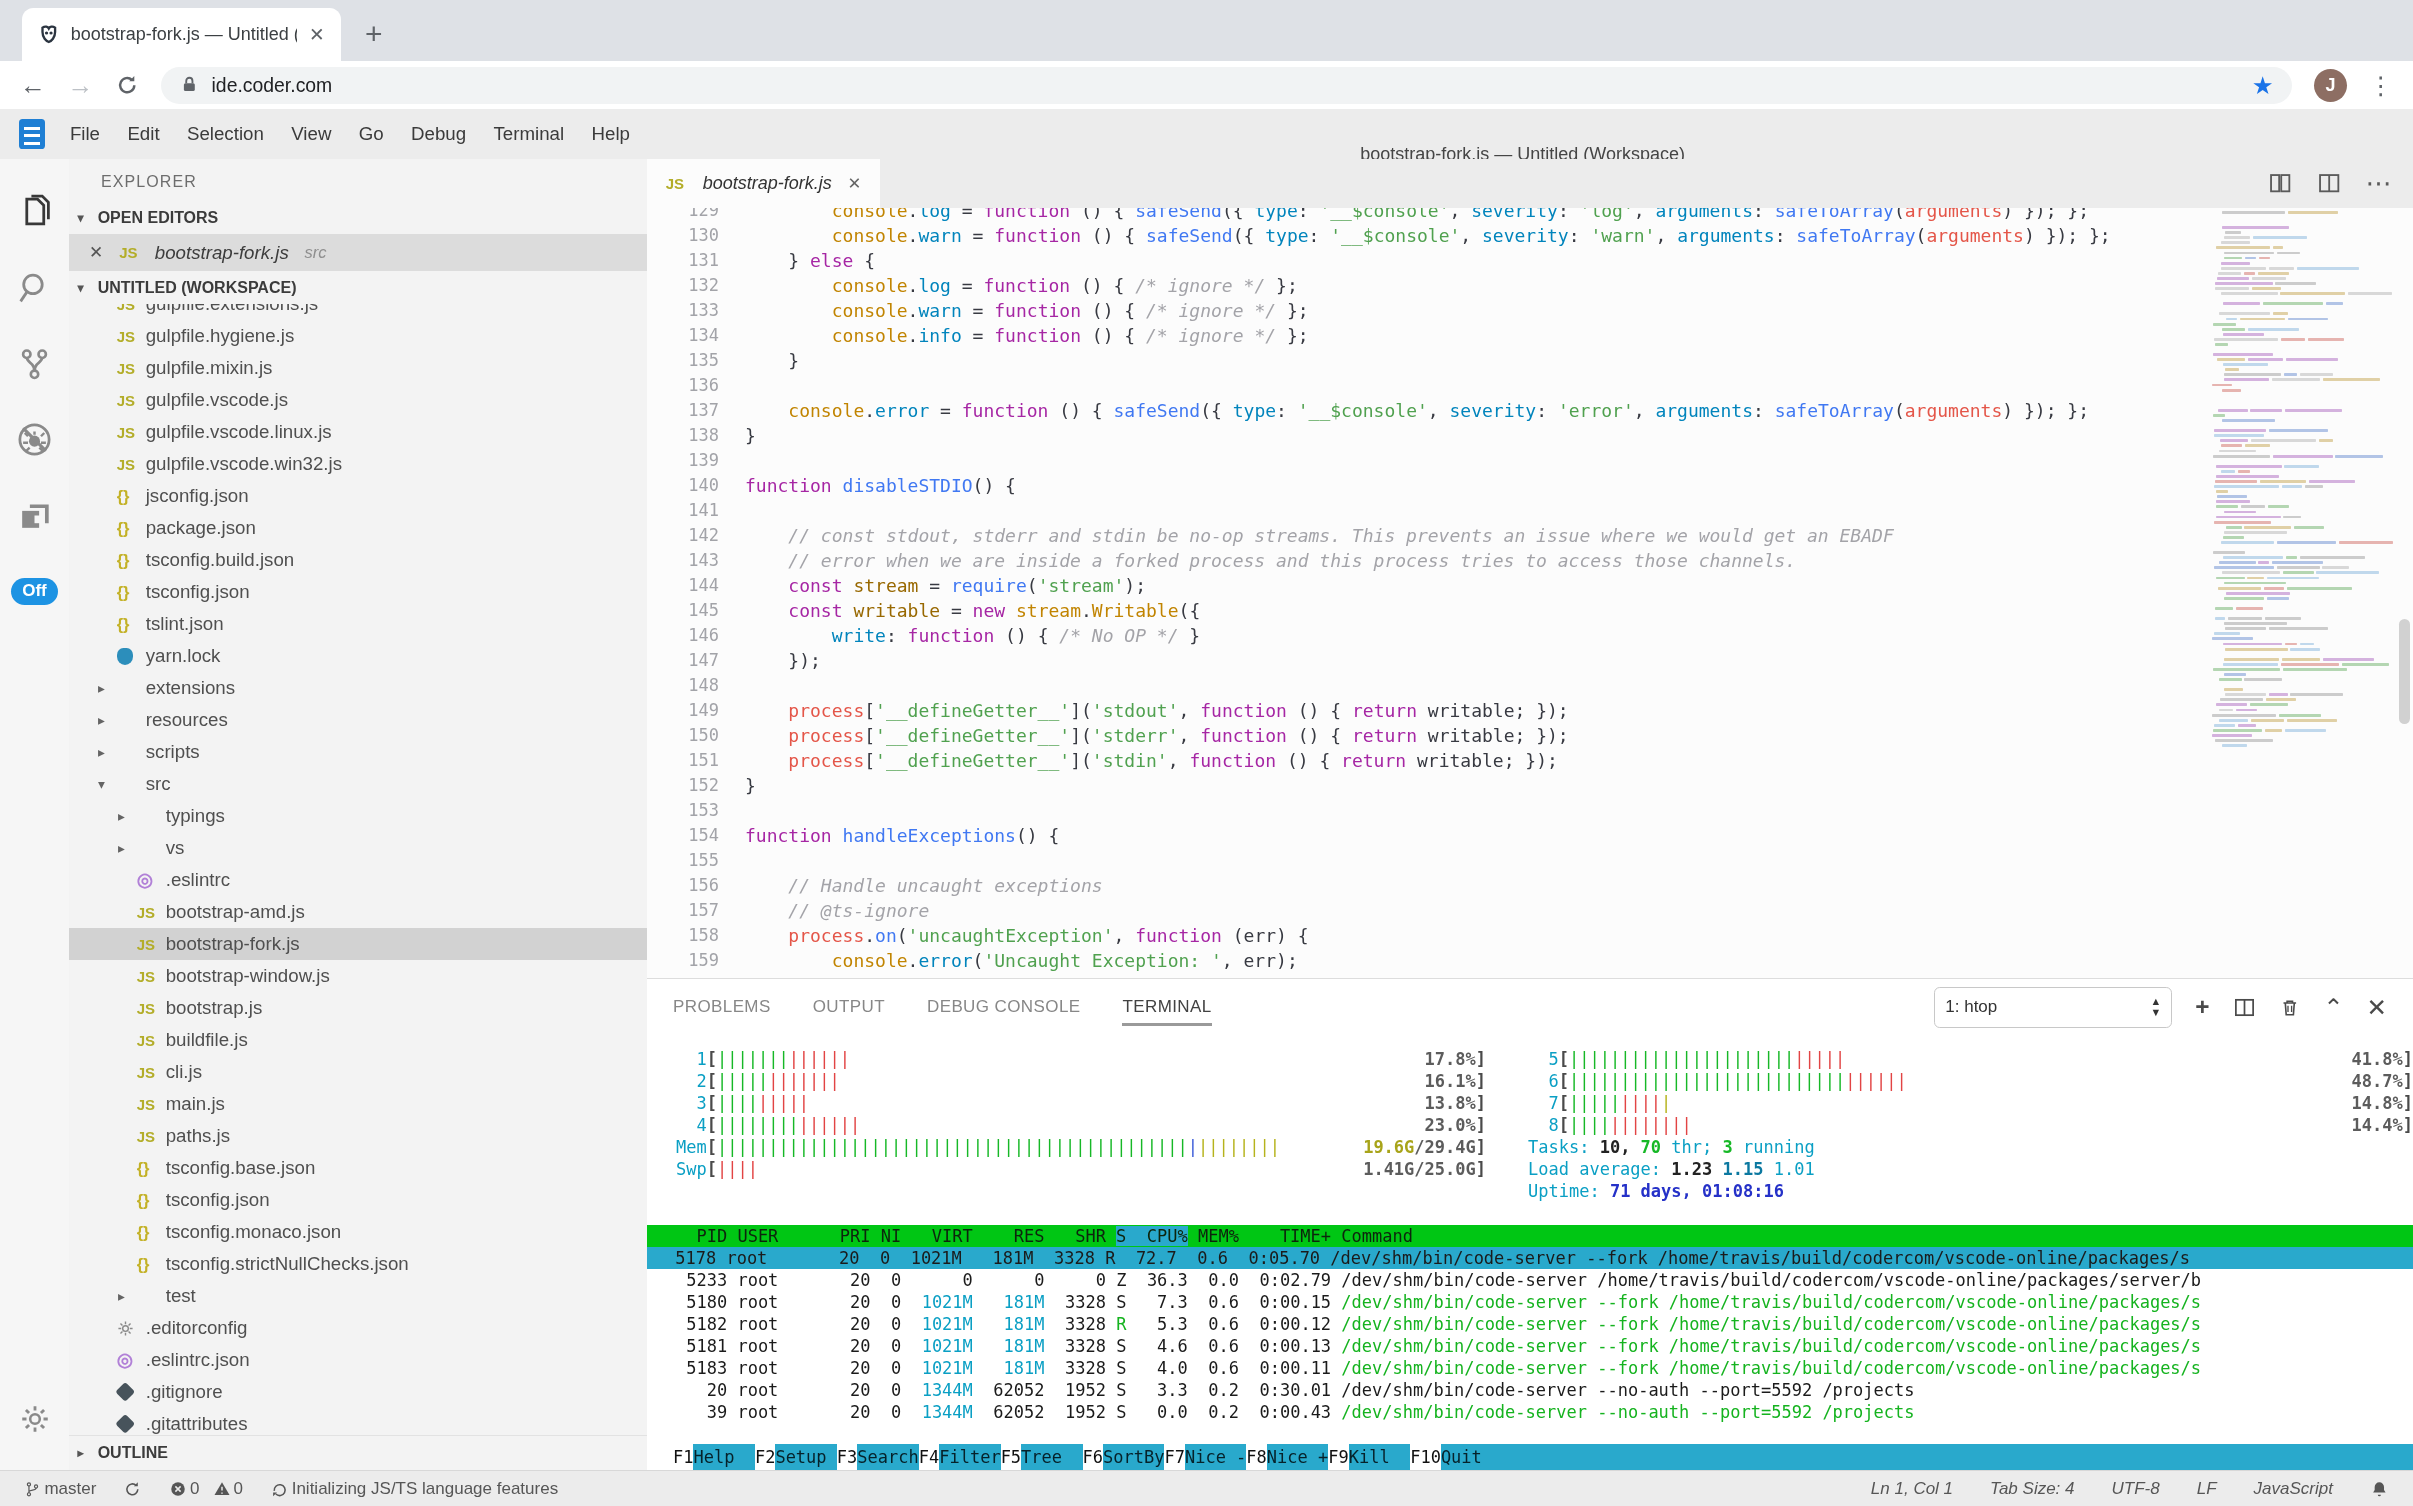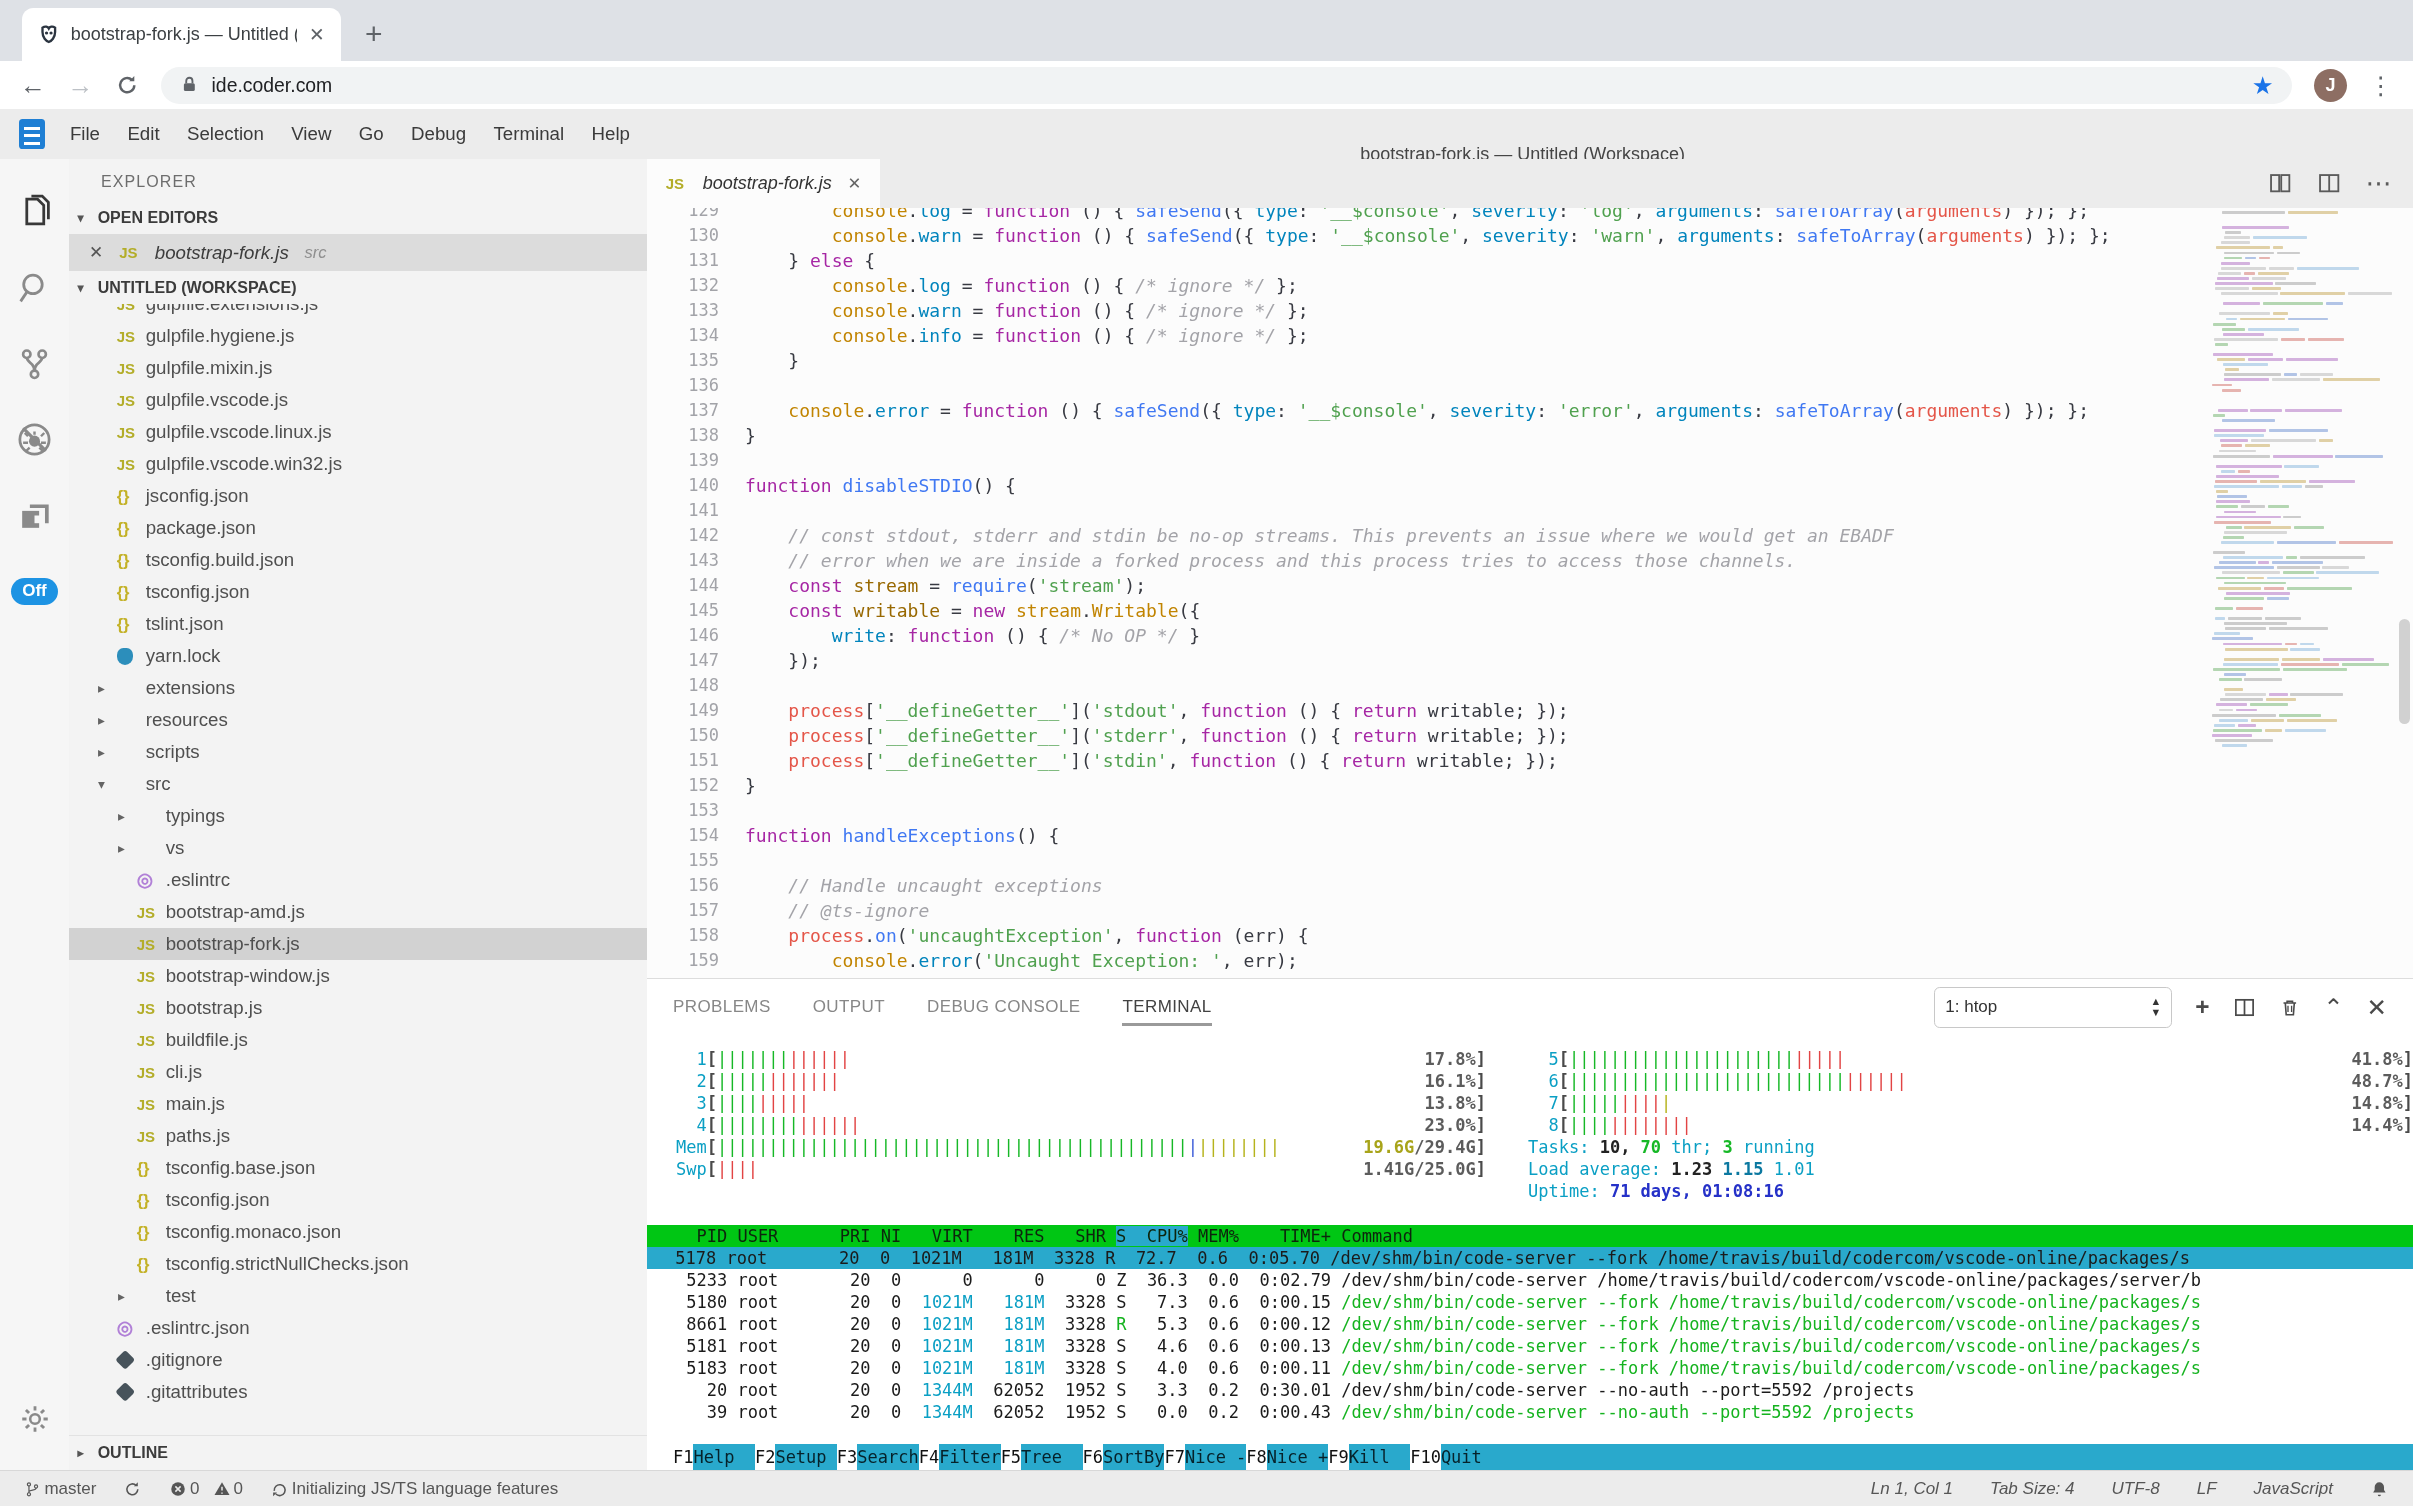--- a/index.html
+++ b/index.html
@@ -434,20 +434,30 @@
             <span class="tname">tsconfig.strictNullChecks.json</span>
           </div>
           <div class="trow" style="padding-left: 49px;">
             <span class="chev">▸</span>
             <span class="ticon"></span>
             <span class="tname">test</span>
           </div>
           <div class="trow" style="padding-left: 29px;">
             <span class="chev"></span>
             <span class="ticon">
+              <svg width="17" height="17" viewBox="0 0 24 24" fill="none" stroke="#8a8a8a" stroke-width="2">
+                <circle cx="12" cy="12" r="4"></circle>
+                <path d="M12 2v4M12 18v4M2 12h4M18 12h4M4.9 4.9l2.8 2.8M16.3 16.3l2.8 2.8M19.1 4.9l-2.8 2.8M7.7 16.3l-2.8 2.8"></path>
+              </svg>
+            </span>
+            <span class="tname">.editorconfig</span>
+          </div>
+          <div class="trow" style="padding-left: 29px;">
+            <span class="chev"></span>
+            <span class="ticon">
               <span class="eslint-ic">◎</span>
             </span>
             <span class="tname">.eslintrc.json</span>
           </div>
           <div class="trow" style="padding-left: 29px;">
             <span class="chev"></span>
             <span class="ticon">
               <span class="git-ic"></span>
             </span>
             <span class="tname">.gitignore</span>
@@ -949,21 +959,21 @@
               <div class="mline"><span class="c">Tasks: </span><span class="k">10, </span><span class="g2">70</span><span class="c"> thr; </span><span class="g2">3</span><span class="c"> running</span></div>
               <div class="mline"><span class="c">Load average: </span><span class="k">1.23 </span><span class="b2">1.15 </span><span class="c">1.01</span></div>
               <div class="mline"><span class="c">Uptime: </span><span class="u">71 days, 01:08:16</span></div>
             </div>
         </div>
         <div class="htable" id="htable">
             <div class="hrow hhead"><span>  PID USER      PRI NI   VIRT    RES   SHR </span><span class="sortcol">S  CPU%</span><span> MEM%    TIME+ Command</span></div>
             <div class="hrow sel"><span> 5178 root       20  0 </span><span> 1021M</span><span> </span><span>  181M</span><span>  3328 </span><span>R</span><span>  72.7  0.6  0:05.70 </span><span>/dev/shm/bin/code-server --fork /home/travis/build/codercom/vscode-online/packages/s</span></div>
             <div class="hrow"><span> 5233 root       20  0 </span><span>     0</span><span> </span><span>     0</span><span>     0 </span><span>Z</span><span>  36.3  0.0  0:02.79 </span><span>/dev/shm/bin/code-server /home/travis/build/codercom/vscode-online/packages/server/b</span></div>
             <div class="hrow"><span> 5180 root       20  0 </span><span class="cyv"> 1021M</span><span> </span><span class="cyv">  181M</span><span>  3328 </span><span>S</span><span>   7.3  0.6  0:00.15 </span><span class="cmdg">/dev/shm/bin/code-server --fork /home/travis/build/codercom/vscode-online/packages/s</span></div>
-            <div class="hrow"><span> 8661 root       20  0 </span><span class="cyv"> 1021M</span><span> </span><span class="cyv">  181M</span><span>  3328 </span><span class="sg">R</span><span>   5.3  0.6  0:00.12 </span><span class="cmdg">/dev/shm/bin/code-server --fork /home/travis/build/codercom/vscode-online/packages/s</span></div>
+            <div class="hrow"><span> 5182 root       20  0 </span><span class="cyv"> 1021M</span><span> </span><span class="cyv">  181M</span><span>  3328 </span><span class="sg">R</span><span>   5.3  0.6  0:00.12 </span><span class="cmdg">/dev/shm/bin/code-server --fork /home/travis/build/codercom/vscode-online/packages/s</span></div>
             <div class="hrow"><span> 5181 root       20  0 </span><span class="cyv"> 1021M</span><span> </span><span class="cyv">  181M</span><span>  3328 </span><span>S</span><span>   4.6  0.6  0:00.13 </span><span class="cmdg">/dev/shm/bin/code-server --fork /home/travis/build/codercom/vscode-online/packages/s</span></div>
             <div class="hrow"><span> 5183 root       20  0 </span><span class="cyv"> 1021M</span><span> </span><span class="cyv">  181M</span><span>  3328 </span><span>S</span><span>   4.0  0.6  0:00.11 </span><span class="cmdg">/dev/shm/bin/code-server --fork /home/travis/build/codercom/vscode-online/packages/s</span></div>
             <div class="hrow"><span>   20 root       20  0 </span><span class="cyv"> 1344M</span><span> </span><span> 62052</span><span>  1952 </span><span>S</span><span>   3.3  0.2  0:30.01 </span><span>/dev/shm/bin/code-server --no-auth --port=5592 /projects</span></div>
             <div class="hrow"><span>   39 root       20  0 </span><span class="cyv"> 1344M</span><span> </span><span> 62052</span><span>  1952 </span><span>S</span><span>   0.0  0.2  0:00.43 </span><span class="cmdg">/dev/shm/bin/code-server --no-auth --port=5592 /projects</span></div>
           </div>
         <div class="fnbar" id="fnbar"><span class="fk">F1</span><span class="fl">Help  </span><span class="fk">F2</span><span class="fl">Setup </span><span class="fk">F3</span><span class="fl">Search</span><span class="fk">F4</span><span class="fl">Filter</span><span class="fk">F5</span><span class="fl">Tree  </span><span class="fk">F6</span><span class="fl">SortBy</span><span class="fk">F7</span><span class="fl">Nice -</span><span class="fk">F8</span><span class="fl">Nice +</span><span class="fk">F9</span><span class="fl">Kill  </span><span class="fk">F10</span><span class="fl">Quit  </span><span class="ffill"></span></div>
       </div>
     </div>
   </div>
 </div>

